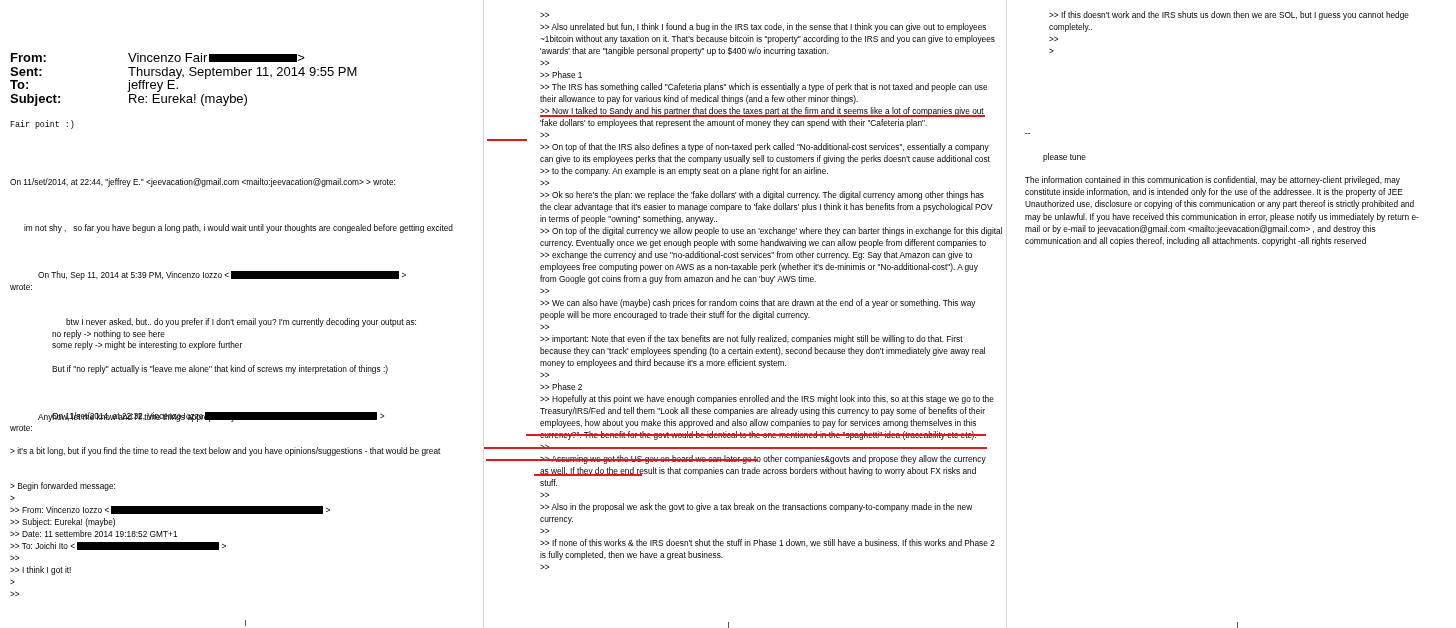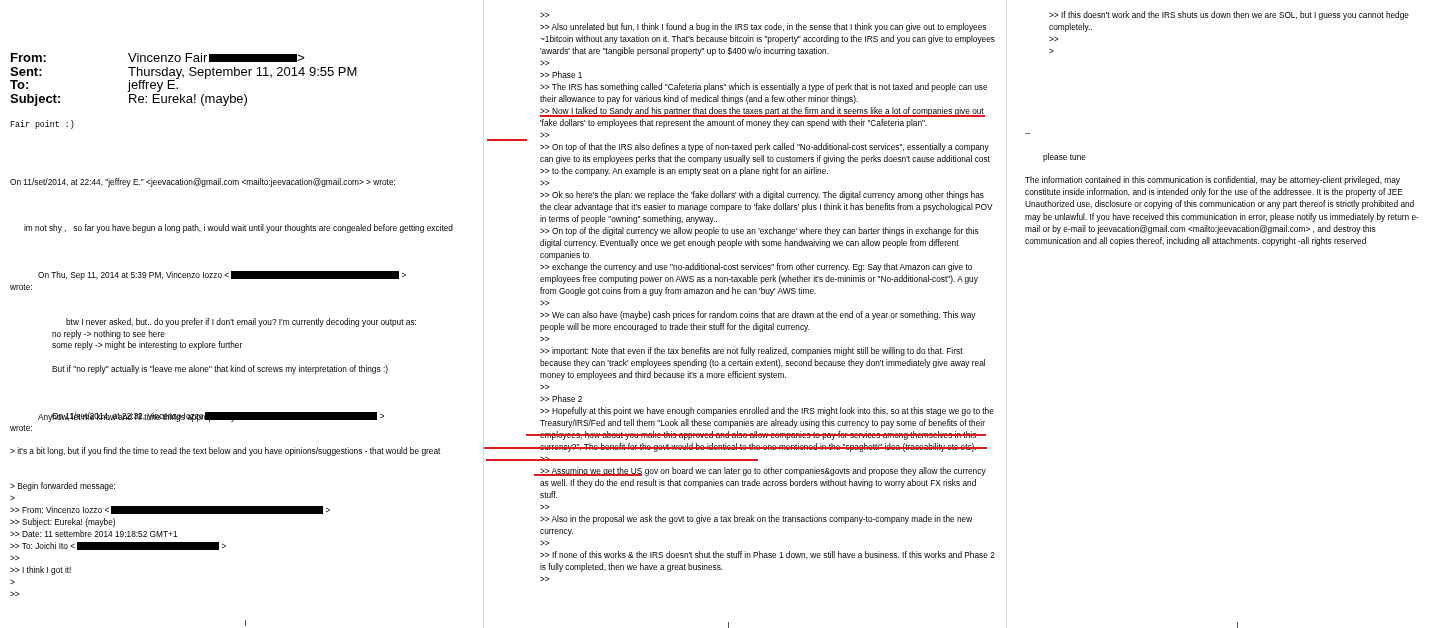--- a/index.html
+++ b/index.html
@@ -166,21 +166,21 @@
       <p class="ind1" style="padding-right:10px;">&gt;&gt; Also unrelated but fun, I think I found a bug in the IRS tax code, in the sense that I think you can give out to employees ~1bitcoin without any taxation on it. That's because bitcoin is "property" according to the IRS and you can give to employees 'awards' that are "tangible personal property" up to $400 w/o incurring taxation.</p>
       <p class="ind1">&gt;&gt;</p>
       <p class="ind1">&gt;&gt; Phase 1</p>
       <p class="ind1" style="padding-right:12px;">&gt;&gt; The IRS has something called "Cafeteria plans" which is essentially a type of perk that is not taxed and people can use their allowance to pay for various kind of medical things (and a few other minor things).</p>
       <p class="ind1" style="padding-right:12px;">&gt;&gt; Now I talked to Sandy and his partner that does the taxes part at the firm and it seems like a lot of companies give out 'fake dollars' to employees that represent the amount of money they can spend with their "Cafeteria plan".</p>
       <p class="ind1">&gt;&gt;</p>
       <p class="ind1" style="padding-right:12px;">&gt;&gt; On top of that the IRS also defines a type of non-taxed perk called "No-additional-cost services", essentially a company can give to its employees perks that the company usually sell to customers if giving the perks doesn't cause additional cost</p>
       <p class="ind1">&gt;&gt; to the company. An example is an empty seat on a plane right for an airline.</p>
       <p class="ind1">&gt;&gt;</p>
       <p class="ind1" style="padding-right:12px;">&gt;&gt; Ok so here's the plan: we replace the 'fake dollars' with a digital currency. The digital currency among other things has the clear advantage that it's easier to manage compare to 'fake dollars' plus I think it has benefits from a psychological POV in terms of people "owning" something, anyway..</p>
-      <p class="ind1" style="padding-right:12px;">&gt;&gt; On top of the digital currency we allow people to use an 'exchange' where they can barter things in exchange for this digital currency. Eventually once we get enough people with some handwaiving we can allow people from different companies to</p>
+      <p class="ind1" style="padding-right:0;">&gt;&gt; On top of the digital currency we allow people to use an 'exchange' where they can barter things in exchange for this digital currency. Eventually once we get enough people with some handwaiving we can allow people from different companies to</p>
       <p class="ind1" style="padding-right:12px;">&gt;&gt; exchange the currency and use "no-additional-cost services" from other currency. Eg: Say that Amazon can give to employees free computing power on AWS as a non-taxable perk (whether it's de-minimis or "No-additional-cost"). A guy from Google got coins from a guy from amazon and he can 'buy' AWS  time.</p>
       <p class="ind1">&gt;&gt;</p>
       <p class="ind1" style="padding-right:12px;">&gt;&gt; We can also have (maybe) cash prices for random coins that are drawn at the end of a year or something. This way people will be more encouraged to trade their stuff for the digital currency.</p>
       <p class="ind1">&gt;&gt;</p>
       <p class="ind1" style="padding-right:12px;">&gt;&gt; important: Note that even if the tax benefits are not fully realized, companies might still be willing to do that. First because they can 'track' employees spending (to a certain extent), second because they don't immediately give away real money to employees and third because it's a more efficient system.</p>
       <p class="ind1">&gt;&gt;</p>
       <p class="ind1">&gt;&gt; Phase 2</p>
       <p class="ind1" style="padding-right:12px;">&gt;&gt; Hopefully at this point we have enough companies enrolled and the IRS might look into this, so at this stage we go to the Treasury/IRS/Fed and tell them "Look all these companies are already using this currency to pay some of benefits of their employees, how about you make this approved and also allow companies to pay for services among themselves in this currency?". The benefit for the govt would be identical to the one mentioned in the "spaghetti" idea (traceability etc etc).</p>
       <p class="ind1">&gt;&gt;</p>
       <p class="ind1" style="padding-right:12px;">&gt;&gt; Assuming we get the US gov on board we can later go to other companies&amp;govts and propose they allow the currency as well. If they do the end result is that companies can trade across borders without having to worry about FX risks and stuff.</p>

